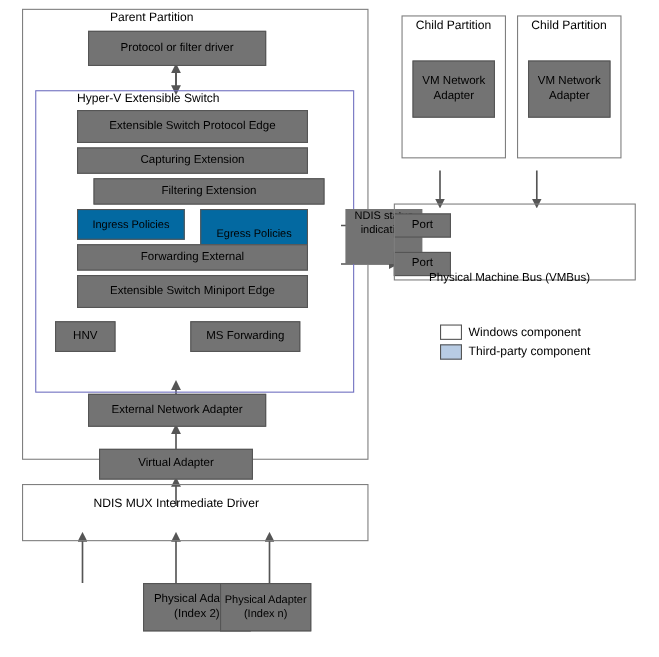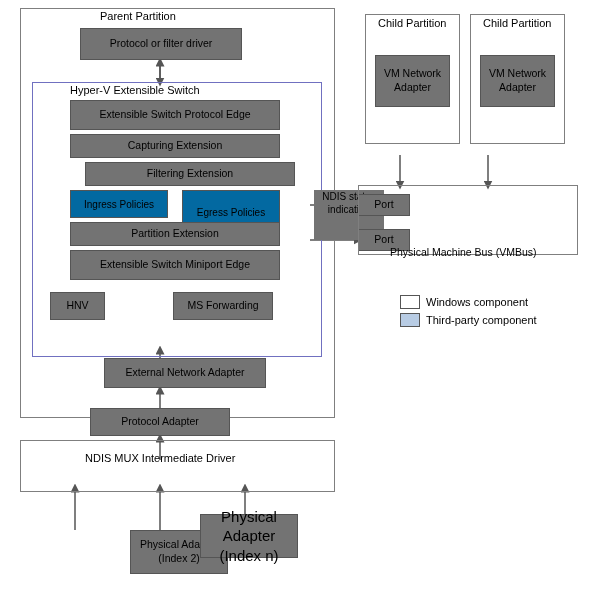--- a/index.html
+++ b/index.html
@@ -137,51 +137,51 @@
 
   <div class="box light-blue-fill" style="left:70px; top:190px; width:98px; height:28px; font-size:10px;">
     <span>Ingress Policies</span>
   </div>
 
   <div class="box light-blue-fill" style="left:182px; top:190px; width:98px; height:44px; font-size:10px;">
     <span>Egress Policies</span>
   </div>
 
   <div class="box blue-fill" style="left:70px; top:222px; width:210px; height:24px;">
-    <span>Partition Extension</span>
+    <span>Forwarding External</span>
   </div>
 
   <div class="box" style="left:70px; top:250px; width:210px; height:30px;">
     <span>Extensible Switch Miniport Edge</span>
   </div>
 
   <div class="box" style="left:50px; top:292px; width:55px; height:28px;">
     <span>HNV</span>
   </div>
 
   <div class="box" style="left:160px; top:292px; width:100px; height:28px;margin-left:13px;">
     <span>MS Forwarding</span>
   </div>
 
-  <div class="box" style="left:80px; top:358px; width:162px; height:30px;margin-left:24px;">
+  <div class="box" style="left:80px; top:358px; width:162px; height:30px;">
     <span>External Network Adapter</span>
   </div>
 
   <div class="box" style="left:90px; top:408px; width:140px; height:28px;">
-    <span>Protocol Adapter</span>
+    <span>Virtual Adapter</span>
   </div>
 
   <div class="container" style="left:20px; top:440px; width:315px; height:52px;">
   </div>
   <div class="container-label" style="left:85px; top:452px; font-size:11px;">NDIS MUX Intermediate Driver</div>
 
   <div class="box blue-fill" style="left:130px; top:530px; width:98px; height:44px; font-size:10.5px;">
     <span>Physical Adapter (Index 2)</span>
   </div>
-  <div class="box blue-fill" style="left:200px; top:514px; width:98px; height:44px; font-size:15px;">
+  <div class="box blue-fill" style="left:200px; top:530px; width:83px; height:44px; font-size:10px;">
     <span>Physical Adapter (Index n)</span>
   </div>
 
   <div class="box no-border" style="left:314px; top:190px; width:70px; height:50px; font-size:10px; text-align:center; align-items:flex-start;">
     <span>NDIS status indication</span>
   </div>
 
   <div class="box" style="left:358px; top:194px; width:52px; height:22px; font-size:10.5px;">
     <span>Port</span>
   </div>

